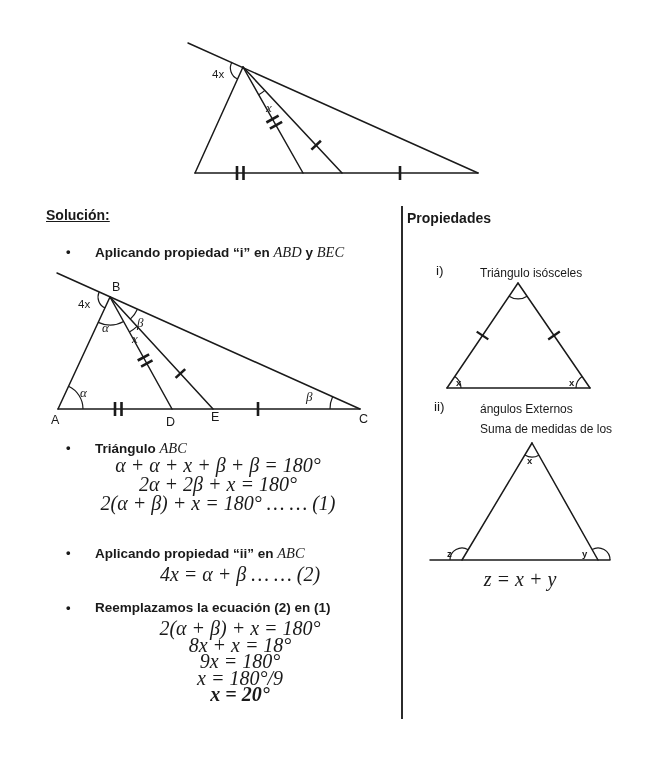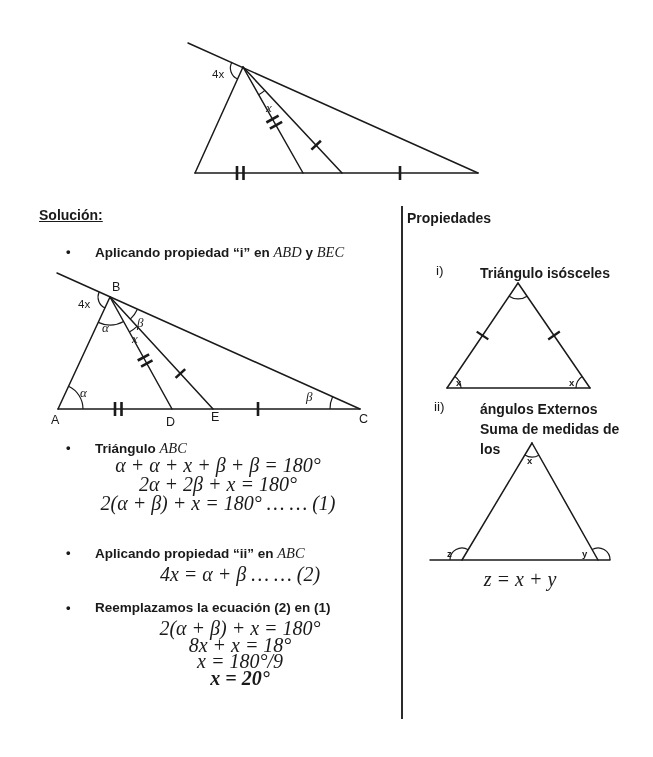--- a/index.html
+++ b/index.html
@@ -16,21 +16,21 @@
   .bullet-dot { width:29px; font-size:13px; }
   .math-b { font-family:"Liberation Serif", serif; font-style:italic; font-weight:normal; font-size:14.5px; }
   .eq-block {
     position:absolute; text-align:center;
     font-family:"Liberation Serif", serif; font-style:italic; font-size:20px;
   }
   .eq { line-height:19px; white-space:nowrap; }
   .eq-tight { line-height:16.6px; white-space:nowrap; }
   .eq-bold { font-weight:bold; }
   .prop-num { position:absolute; font-size:13.5px; }
-  .prop-title { position:absolute; font-size:14px; line-height:20px;font-weight:bold; }
+  .prop-title { position:absolute; font-size:12px; line-height:20px; }
   .divider { position:absolute; background:#2b2b2b; }
   svg.fig { position:absolute; overflow:visible; }
   .ln { stroke:#1a1a1a; stroke-width:1.5; fill:none; stroke-linecap:round; }
   .arc { stroke:#1a1a1a; stroke-width:1.2; fill:none; }
   .tick { stroke:#1a1a1a; stroke-width:2.6; fill:none; stroke-linecap:butt; }
   .tick-s { stroke:#1a1a1a; stroke-width:2.2; fill:none; }
   .lbl-sans { font-family:"Liberation Sans", sans-serif; font-size:12.5px; fill:#1a1a1a; }
   .lbl-sm { font-family:"Liberation Sans", sans-serif; font-size:11.5px; fill:#1a1a1a; }
   .lbl-math { font-family:"Liberation Serif", serif; font-style:italic; font-size:13px; fill:#1a1a1a; }
   .lbl-tiny { font-family:"Liberation Sans", sans-serif; font-size:9.5px; font-weight:bold; fill:#1a1a1a; }
@@ -57,21 +57,21 @@
       <line class="tick" x1="269.9" y1="128.6" x2="282.1" y2="121.8"></line>
       <line class="tick" x1="311.4" y1="149.6" x2="320.9" y2="140.8"></line>
       <line class="tick" x1="237" y1="166" x2="237" y2="180"></line>
       <line class="tick" x1="243.5" y1="166" x2="243.5" y2="180"></line>
       <line class="tick" x1="400" y1="166" x2="400" y2="180"></line>
     </g>
     <text class="lbl-sm" x="212" y="78">4x</text>
     <text class="lbl-math" x="266" y="112">x</text>
   </svg>
 
-  <div class="abs heading" style="left:39px; top:207px;">Solución:</div>
+  <div class="abs heading" style="left:46px; top:207px;">Solución:</div>
 
   <div class="bullet-row" style="top:244px;">
     <span class="bullet-dot">•</span>
     <span><span>Aplicando propiedad “i” en </span><span class="math-b">ABD</span><span> y </span><span class="math-b">BEC</span></span>
   </div>
 
   <svg class="fig" style="left:40px; top:265px;" width="345" height="168" viewBox="40 265 345 168">
     <g>
       <line class="ln" x1="57" y1="273" x2="360" y2="409"></line>
       <line class="ln" x1="110" y1="297" x2="58" y2="409"></line>
@@ -129,20 +129,21 @@
   </div>
 
   <div class="bullet-row" style="top:600px;">
     <span class="bullet-dot">•</span>
     <span>Reemplazamos la ecuación (2) en (1)</span>
   </div>
 
   <div class="eq-block" style="left:100px; top:620px; width:280px;">
     <div class="eq-tight">2(α + β) + x = 180°</div>
     <div class="eq-tight">8x + x = 18°</div>
+    <div class="eq-tight">9x = 180°</div>
     <div class="eq-tight">x = 180°/9</div>
     <div class="eq-tight eq-bold">x = 20°</div>
   </div>
 
   <div class="divider" style="left:401px; top:206px; width:1.6px; height:513px;"></div>
 
   <div class="abs heading-plain" style="left:407px; top:210px;">Propiedades</div>
 
   <div class="prop-num" style="left:436px; top:263px;">i)</div>
   <div class="prop-title" style="left:480px; top:263px;">Triángulo isósceles</div>

